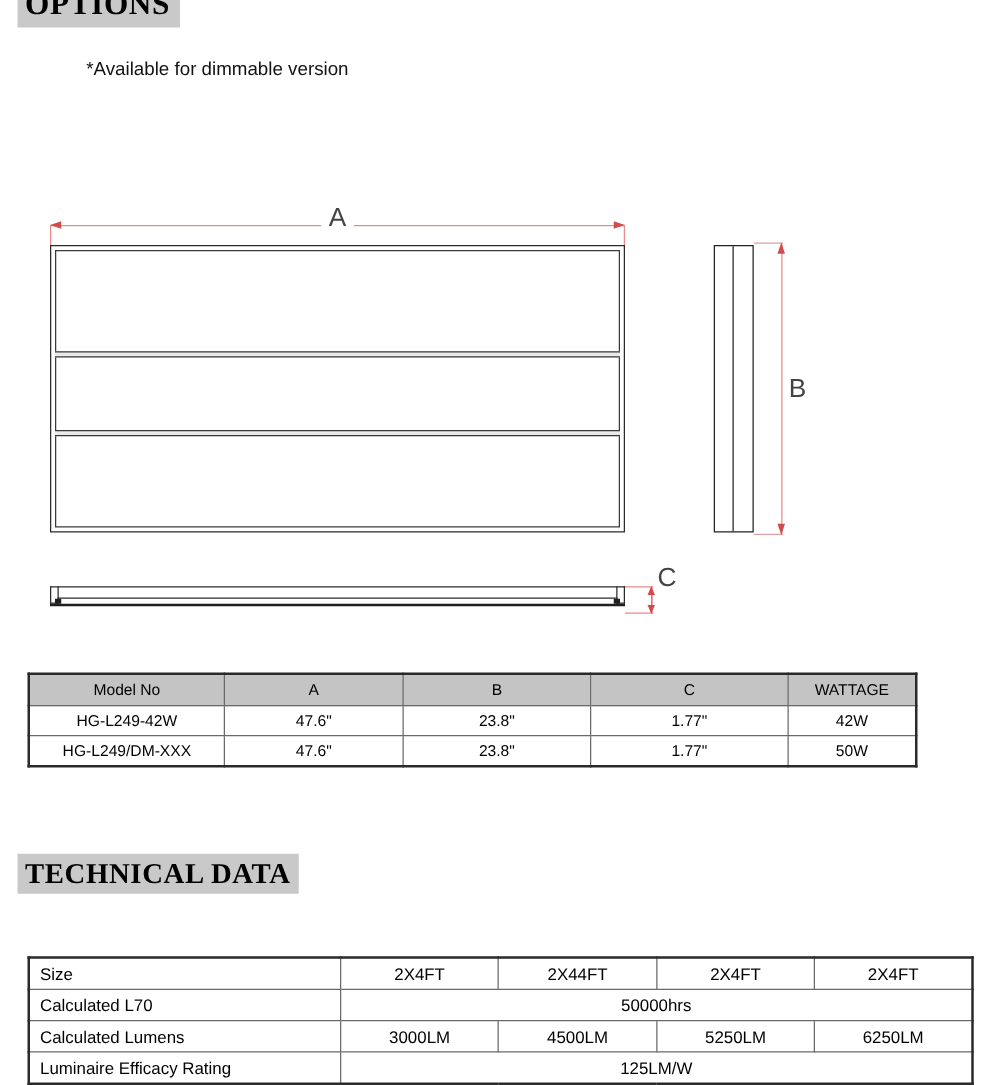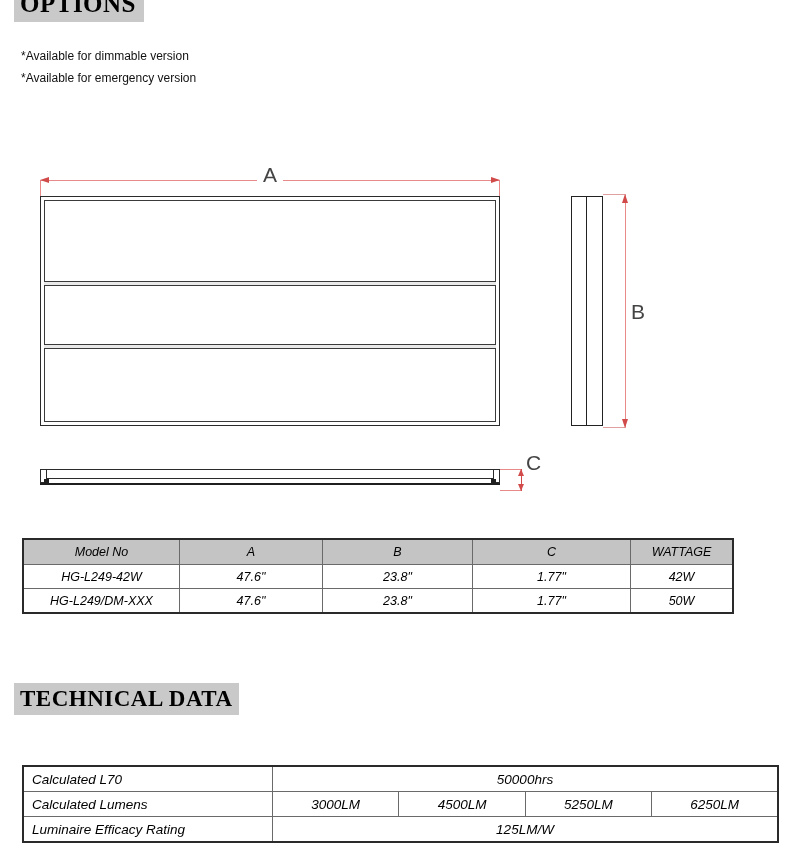--- a/index.html
+++ b/index.html
@@ -44,24 +44,25 @@
   }
 
   
   #options-list {
     position: absolute;
     left: 21px;
     top: 45px;
     width: 420px;
   }
   .option-line {
-    font-size: 12px;
+    font-size: 15px;
     line-height: 22px;
     color: #111;
     white-space: nowrap;
+    margin-left: 48px;
   }
 
   
   #drawings {
     position: absolute;
     left: 0;
     top: 150px;
     width: 800px;
     height: 370px;
   }
@@ -315,21 +316,20 @@
   }
   table.data-table td, table.data-table th {
     border: 1px solid #6a6a6a;
     font-weight: normal;
     padding: 0;
     height: 23px;
     font-size: 12.5px;
     text-align: center;
     color: #000;
     white-space: nowrap;
-    font-style: italic;
   }
 
   
   #dim-table {
     left: 22px;
     top: 538px;
     width: 712px;
     border: 2px solid #2a2a2a;
   }
   #dim-table th {
@@ -359,21 +359,20 @@
     width: 240px;
   }
 </style>
 </head>
 <body>
 
 <div class="section-header" id="options-header">OPTIONS</div>
 
 <div id="options-list">
   <div class="option-line">*Available for dimmable version</div>
-  <div class="option-line">*Available for emergency version</div>
 </div>
 
 <div id="drawings">
 
   <div id="dim-a">
     <div class="dim-line"></div>
     <div class="ext left"></div>
     <div class="ext right"></div>
     <div class="arrow left"></div>
     <div class="arrow right"></div>
@@ -454,20 +453,27 @@
       <td>50W</td>
     </tr>
   </tbody>
 </table>
 
 <div class="section-header" id="techdata-header">TECHNICAL DATA</div>
 
 <table class="data-table" id="tech-table">
   <tbody>
     <tr>
+      <td class="label">Size</td>
+      <td>2X4FT</td>
+      <td>2X44FT</td>
+      <td>2X4FT</td>
+      <td>2X4FT</td>
+    </tr>
+    <tr>
       <td class="label">Calculated L70</td>
       <td colspan="4">50000hrs</td>
     </tr>
     <tr>
       <td class="label">Calculated Lumens</td>
       <td>3000LM</td>
       <td>4500LM</td>
       <td>5250LM</td>
       <td>6250LM</td>
     </tr>

